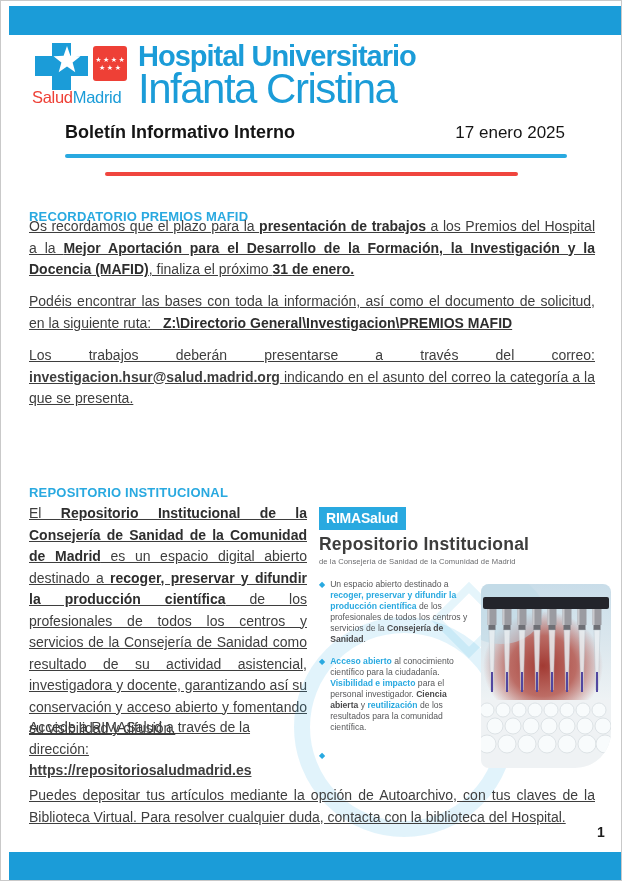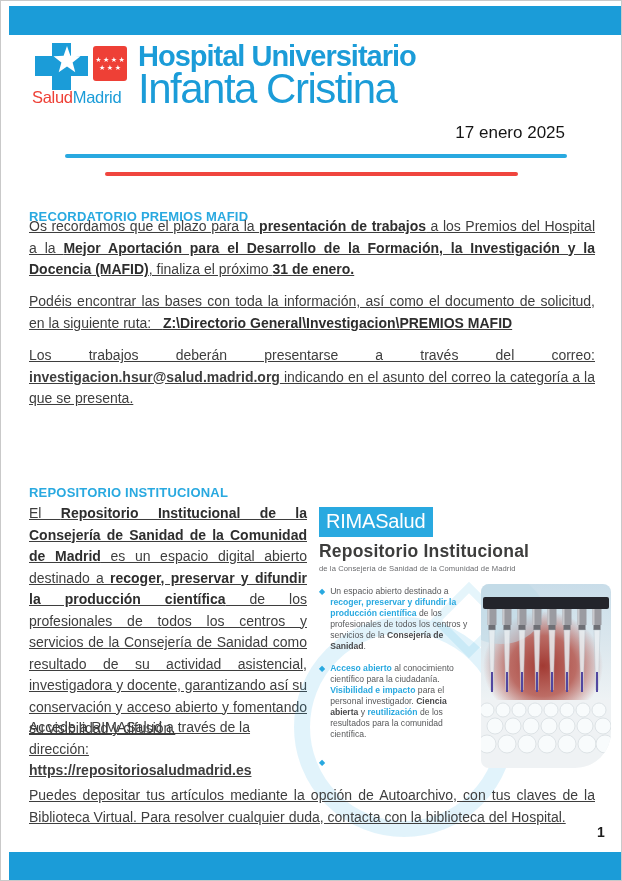--- a/index.html
+++ b/index.html
@@ -36,22 +36,22 @@
   .para{position:absolute;left:28px;width:566px;font-size:14px;line-height:21.5px;
         color:var(--text);text-align:justify;margin:0;text-decoration:underline;}
   .para.narrow{width:278px;}
   .run-bold{font-weight:bold;color:#2e2e2e;}
   .run-blue-bold{font-weight:bold;color:var(--accent);}
   .run-dark-bold{font-weight:bold;color:#4a4a4c;}
   a.plainlink{color:inherit;text-decoration:none;cursor:pointer;}
 
   
   .graphic{position:absolute;left:318px;top:506px;width:294px;height:270px;}
-  .rima-box{display:inline-block;background:var(--accent);color:#fff;font-size:20px;
-            font-weight:normal;padding:3px 8px 4px 7px;letter-spacing:-0.2px;}
+  .rima-box{display:inline-block;background:var(--accent);color:#fff;font-size:14px;
+            font-weight:bold;padding:3px 8px 4px 7px;letter-spacing:-0.2px;}
   .g-title{font-size:17.5px;font-weight:bold;color:#3d3d3c;margin-top:4px;letter-spacing:0.2px;}
   .g-sub{font-size:7.6px;color:#6a6b6e;margin-top:2px;letter-spacing:0.1px;}
   .g-bullets{margin-top:13px;position:relative;z-index:2;}
   .g-bullet{display:flex;gap:5px;margin-bottom:11px;}
   .g-diamond{color:var(--accent);font-size:8px;line-height:11px;flex:0 0 auto;}
   .g-bullet-text{font-size:8.6px;line-height:11px;color:#57585a;width:140px;}
   .g-bullet-text .run-blue-bold{color:var(--accent);}
 
   .watermark{position:absolute;left:293px;top:616px;width:188px;height:188px;
              border:16px solid rgba(41,169,224,0.14);border-radius:50%;z-index:0;}
@@ -78,20 +78,21 @@
     <div class="flag">
       <div class="stars">★★★★</div>
       <div class="stars">★★★</div>
     </div>
     <div class="saludmadrid"><span class="salud">Salud</span><span class="madrid">Madrid</span></div>
   </div>
 
   <div class="title1">Hospital Universitario</div>
   <div class="title2">Infanta Cristina</div>
 
+  <div class="bulletin">Boletín Informativo Interno</div>
   <div class="issue-date">17 enero 2025</div>
   <div class="rule blue"></div>
   <div class="rule red"></div>
 
   <div class="sec-heading" style="top:208px;">RECORDATORIO PREMIOS MAFID</div>
   <p class="para" style="top:215px;"><span>Os recordamos que el plazo para la </span><span class="run-bold">presentación de trabajos</span><span> a los Premios del Hospital a la </span><span class="run-bold">Mejor Aportación para el Desarrollo de la Formación, la Investigación y la Docencia (MAFID)</span><span>, finaliza el próximo </span><span class="run-bold">31 de enero.</span></p>
   <p class="para" style="top:290px;"><span>Podéis encontrar las bases con toda la información, así como el documento de solicitud, en la siguiente ruta: &nbsp;&nbsp;</span><span class="run-bold">Z:\Directorio General\Investigacion\PREMIOS MAFID</span></p>
   <p class="para" style="top:344px;"><span>Los trabajos deberán presentarse a través del correo: </span><a class="plainlink run-bold">investigacion.hsur@salud.madrid.org</a><span> indicando en el asunto del correo la categoría a la que se presenta.</span></p>
 
   <div class="sec-heading" style="top:484px;">REPOSITORIO INSTITUCIONAL</div>

